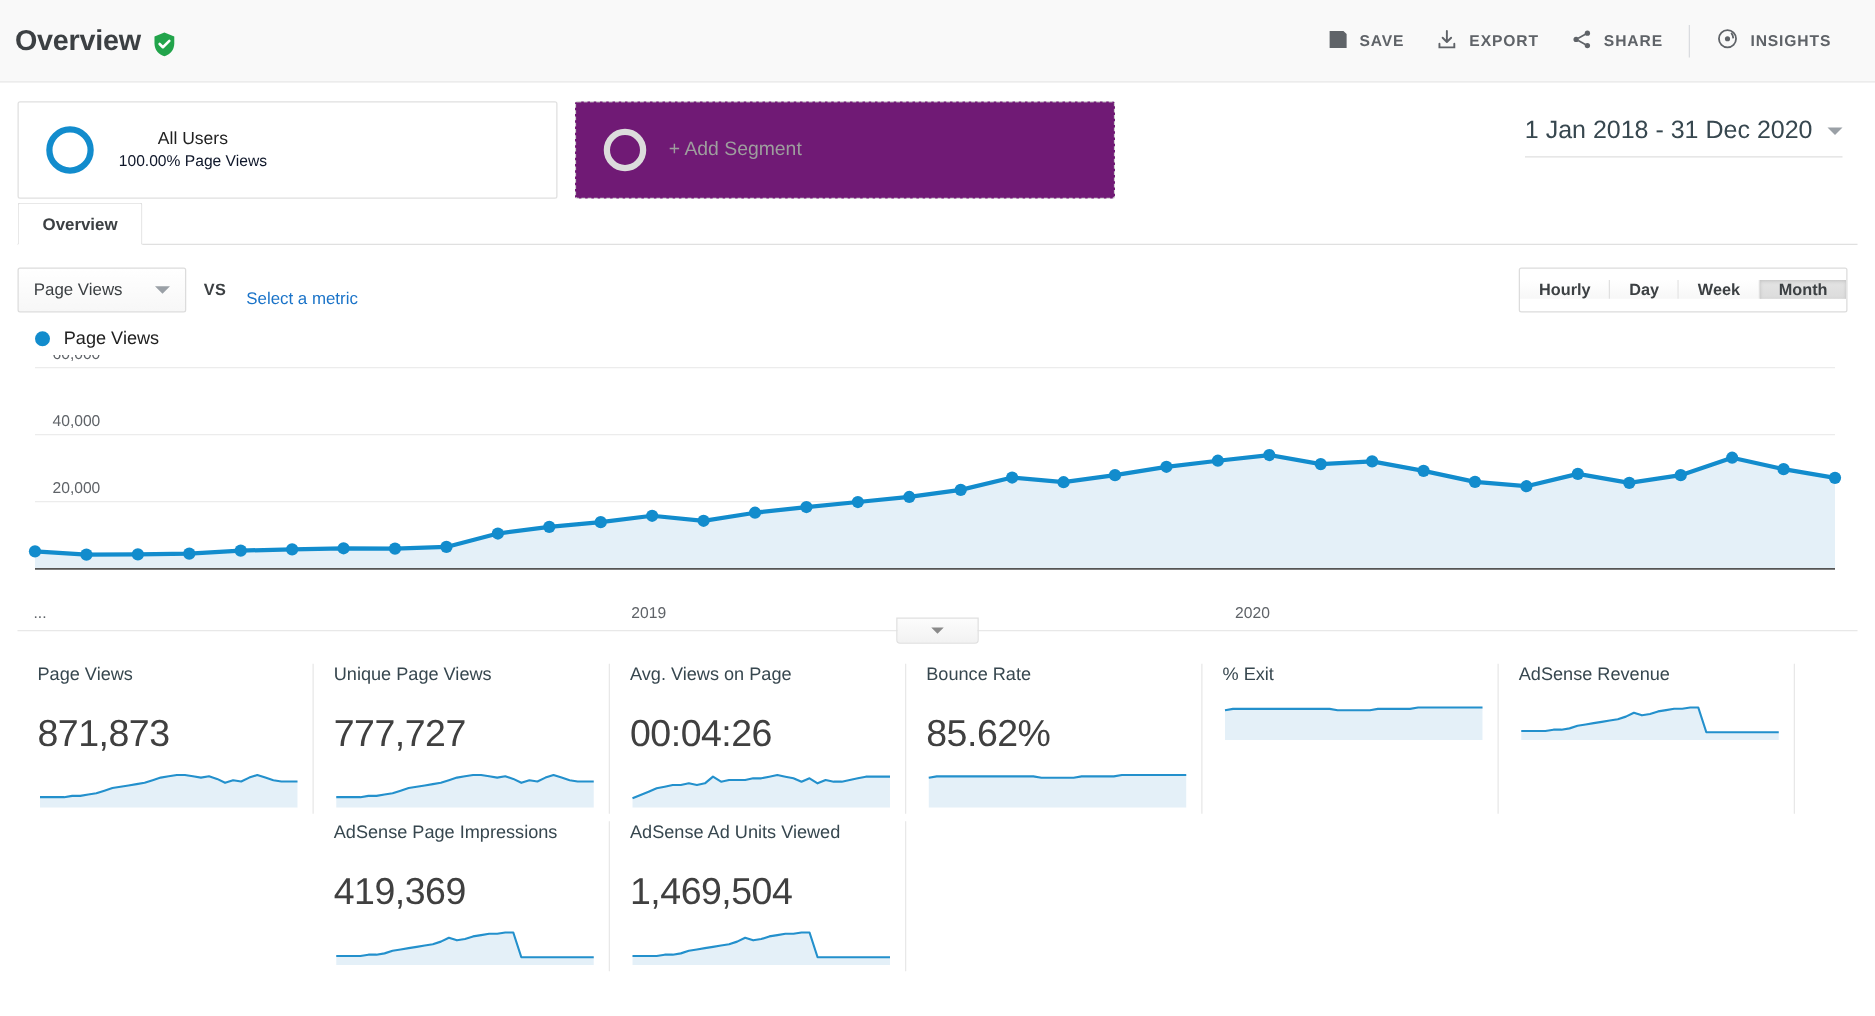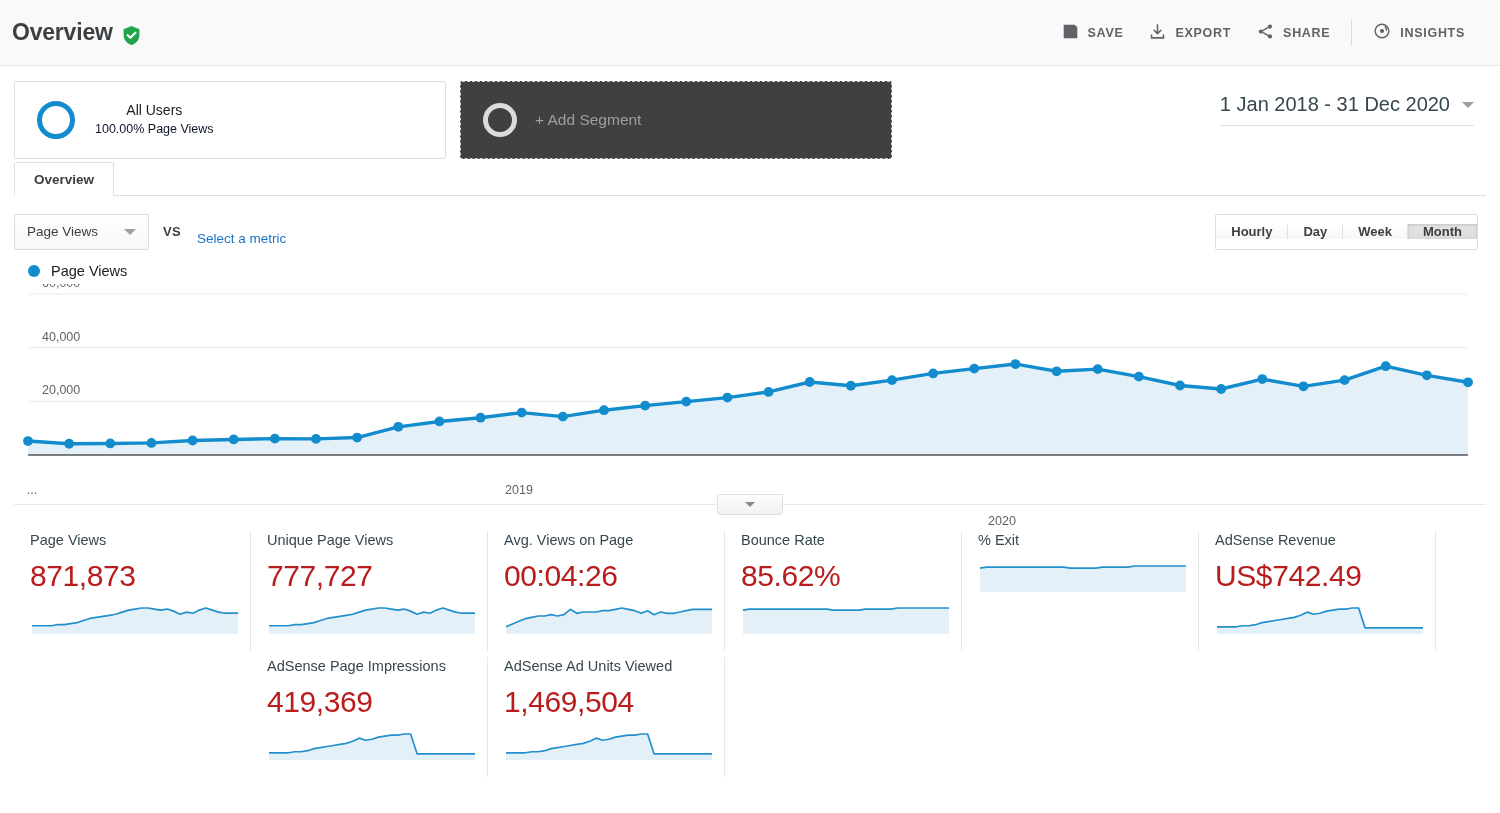--- a/index.html
+++ b/index.html
@@ -73,21 +73,21 @@
     border-radius: 2px;
     background: #fff;
     display: flex;
     align-items: center;
     padding: 0 22px;
     cursor: pointer;
   }
   .segment.add {
     margin-left: 14px;
     border: 1px dashed #d0d0d0;
-    background: #404040;
+    background: #701a75;
   }
   .ring {
     width: 38px; height: 38px;
     border-radius: 50%;
     border: 5px solid #128ccd;
     flex: none;
   }
   .ring.gray { border-color: #dcdcdc; width: 34px; height: 34px; border-width: 5px;}
   .seg-text { margin-left: 20px; }
   .seg-name { font-size: 14px; color: #212121; line-height: 1.35; text-align: center; }
@@ -263,24 +263,24 @@
     cursor: pointer;
   }
   .card-title {
     font-size: 14.5px;
     color: #37474f;
     white-space: nowrap;
     line-height: 1.3;
   }
   .card-value {
     font-size: 30px;
-    color: #b91c1c;
+    color: #404040;
     font-weight: normal;
     letter-spacing: -0.4px;
-    margin-top: 9px;
+    margin-top: 21px;
     line-height: 1.1;
   }
   .spark { margin-top: 11px; display: block; }
 </style>
 </head>
 <body>
 
 <div class="header">
   <span class="page-title">Overview</span>
   <span class="shield">
@@ -431,21 +431,21 @@
         <circle cx="1330.5714285714284" cy="96.13499999999999" r="4.9" fill="#128ccd"></circle>
         <circle cx="1371.7142857142858" cy="82.18166666666667" r="4.9" fill="#128ccd"></circle>
         <circle cx="1412.857142857143" cy="91.305" r="4.9" fill="#128ccd"></circle>
         <circle cx="1454" cy="98.28166666666667" r="4.9" fill="#128ccd"></circle>
       </svg>
   </div>
 
   <div class="xaxis">
     <span class="xtick" style="left:18px;">...</span>
     <span class="xtick" style="left:505px;">2019</span>
-    <span class="xtick" style="left:988px;margin-top:31px;">2020</span>
+    <span class="xtick" style="left:988px;">2020</span>
     <div class="collapse-btn">
       <span class="collapse-caret"></span>
     </div>
   </div>
 </div>
 
 <div class="cards">
   <div class="card">
     <div class="card-title">Page Views</div>
     <div class="card-value">871,873</div>
@@ -480,21 +480,20 @@
   </div>
   <div class="card">
     <div class="card-title">% Exit</div>
     <svg class="spark" width="210" height="32" viewBox="0 0 210 32">
         <path d="M 2 31 L 2 7.181818181818183 L 8.4375 6.09090909090909 L 14.875 6.09090909090909 L 21.3125 6.09090909090909 L 27.75 6.09090909090909 L 34.1875 6.09090909090909 L 40.625 6.09090909090909 L 47.0625 6.09090909090909 L 53.5 6.09090909090909 L 59.9375 6.09090909090909 L 66.375 6.09090909090909 L 72.8125 6.09090909090909 L 79.25 6.09090909090909 L 85.6875 6.09090909090909 L 92.125 7.181818181818183 L 98.5625 7.181818181818183 L 105 7.181818181818183 L 111.4375 7.181818181818183 L 117.875 7.181818181818183 L 124.3125 6.09090909090909 L 130.75 6.09090909090909 L 137.1875 6.09090909090909 L 143.625 6.09090909090909 L 150.0625 6.09090909090909 L 156.5 5 L 162.9375 5 L 169.375 5 L 175.8125 5 L 182.25 5 L 188.6875 5 L 195.125 5 L 201.5625 5 L 208 5 L 208 31 Z" fill="#e4f0f8"></path>
         <path d="M 2 7.181818181818183 L 8.4375 6.09090909090909 L 14.875 6.09090909090909 L 21.3125 6.09090909090909 L 27.75 6.09090909090909 L 34.1875 6.09090909090909 L 40.625 6.09090909090909 L 47.0625 6.09090909090909 L 53.5 6.09090909090909 L 59.9375 6.09090909090909 L 66.375 6.09090909090909 L 72.8125 6.09090909090909 L 79.25 6.09090909090909 L 85.6875 6.09090909090909 L 92.125 7.181818181818183 L 98.5625 7.181818181818183 L 105 7.181818181818183 L 111.4375 7.181818181818183 L 117.875 7.181818181818183 L 124.3125 6.09090909090909 L 130.75 6.09090909090909 L 137.1875 6.09090909090909 L 143.625 6.09090909090909 L 150.0625 6.09090909090909 L 156.5 5 L 162.9375 5 L 169.375 5 L 175.8125 5 L 182.25 5 L 188.6875 5 L 195.125 5 L 201.5625 5 L 208 5 " fill="none" stroke="#2390cc" stroke-width="1.7" stroke-linejoin="round"></path>
       </svg>
   </div>
   <div class="card">
     <div class="card-title">AdSense Revenue</div>
-    <div class="card-value">US$742.49</div>
     <svg class="spark" width="210" height="32" viewBox="0 0 210 32">
         <path d="M 2 31 L 2 23.782608695652172 L 8.4375 23.782608695652172 L 14.875 23.782608695652172 L 21.3125 23.782608695652172 L 27.75 22.73913043478261 L 34.1875 22.73913043478261 L 40.625 21.695652173913043 L 47.0625 19.608695652173914 L 53.5 18.565217391304348 L 59.9375 17.52173913043478 L 66.375 16.47826086956522 L 72.8125 15.434782608695652 L 79.25 14.391304347826086 L 85.6875 12.304347826086957 L 92.125 9.173913043478262 L 98.5625 11.26086956521739 L 105 10.217391304347824 L 111.4375 8.130434782608695 L 117.875 7.086956521739133 L 124.3125 6.043478260869563 L 130.75 6.043478260869563 L 137.1875 5 L 143.625 5 L 150.0625 24.82608695652174 L 156.5 24.82608695652174 L 162.9375 24.82608695652174 L 169.375 24.82608695652174 L 175.8125 24.82608695652174 L 182.25 24.82608695652174 L 188.6875 24.82608695652174 L 195.125 24.82608695652174 L 201.5625 24.82608695652174 L 208 24.82608695652174 L 208 31 Z" fill="#e4f0f8"></path>
         <path d="M 2 23.782608695652172 L 8.4375 23.782608695652172 L 14.875 23.782608695652172 L 21.3125 23.782608695652172 L 27.75 22.73913043478261 L 34.1875 22.73913043478261 L 40.625 21.695652173913043 L 47.0625 19.608695652173914 L 53.5 18.565217391304348 L 59.9375 17.52173913043478 L 66.375 16.47826086956522 L 72.8125 15.434782608695652 L 79.25 14.391304347826086 L 85.6875 12.304347826086957 L 92.125 9.173913043478262 L 98.5625 11.26086956521739 L 105 10.217391304347824 L 111.4375 8.130434782608695 L 117.875 7.086956521739133 L 124.3125 6.043478260869563 L 130.75 6.043478260869563 L 137.1875 5 L 143.625 5 L 150.0625 24.82608695652174 L 156.5 24.82608695652174 L 162.9375 24.82608695652174 L 169.375 24.82608695652174 L 175.8125 24.82608695652174 L 182.25 24.82608695652174 L 188.6875 24.82608695652174 L 195.125 24.82608695652174 L 201.5625 24.82608695652174 L 208 24.82608695652174 " fill="none" stroke="#2390cc" stroke-width="1.7" stroke-linejoin="round"></path>
       </svg>
   </div>
   <div class="card" style="border-right:none"></div>
 
   <div class="card" style="margin-top:6px">
     <div class="card-title">AdSense Page Impressions</div>
     <div class="card-value">419,369</div>

